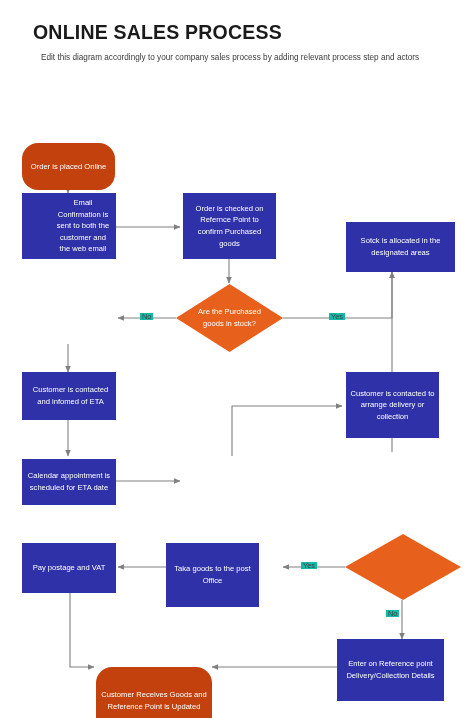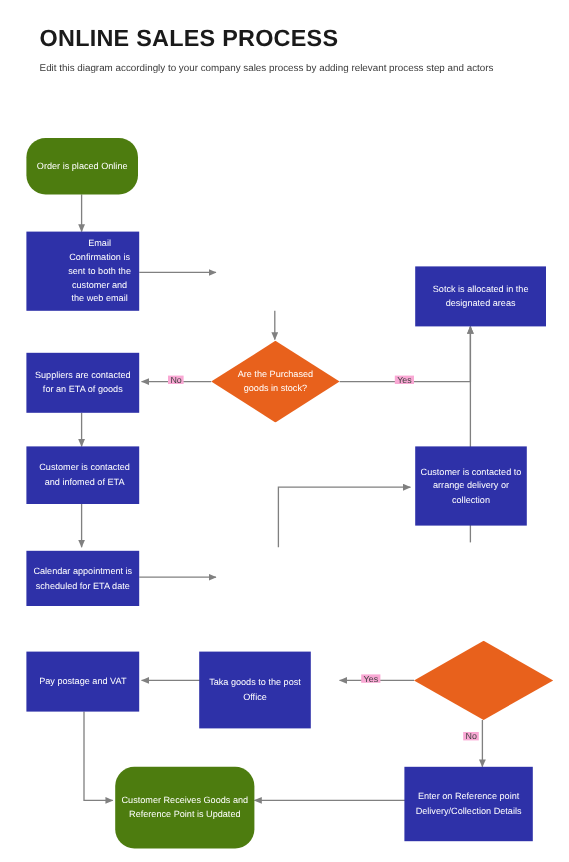--- a/index.html
+++ b/index.html
@@ -32,21 +32,21 @@
     letter-spacing: 0.2px;
     color: #1a1a1a;
     margin: 0 0 7px 0;
     line-height: 1.1;
   }
   #doc-subtitle {
     font-size: 8.2px;
     font-weight: normal;
     color: #3a3a3a;
     line-height: 1.65;
-    margin: 0;
+    margin: 8px;
     width: 390px;
   }
   
   #diagram {
     position: absolute;
     left: 0;
     top: 0;
     width: 474px;
     height: 718px;
   }
@@ -67,22 +67,23 @@
     text-align: center;
     color: #ffffff;
     font-size: 7.6px;
     line-height: 1.52;
     padding: 0 4px;
   }
   .node-process {
     background: #2e31a8;
   }
   .node-terminal {
-    background: #4d7c0f;
+    background: #c2410c;
     border-radius: 16px;
+    margin-top: 28px;
   }
   .node-decision {
     background: transparent;
   }
   .decision-shape {
     position: absolute;
     left: 0;
     top: 0;
     width: 100%;
     height: 100%;
@@ -103,21 +104,21 @@
     top: 50%;
     transform: translate(-50%, -50%);
     width: 104px;
     color: #ffffff;
     line-height: 1.52;
   }
   .edge-label {
     position: absolute;
     font-size: 7.4px;
     color: #3f3f3f;
-    background: #f9a8d4;
+    background: #14b8a6;
     padding: 0 2px;
     line-height: 1;
     white-space: nowrap;
   }
 </style>
 </head>
 <body>
 
 <div id="page">
 
@@ -169,35 +170,35 @@
     </svg>
 
     <div class="node node-terminal" style="left:22px; top:115px; width:93px; height:47px;">
       <span>Order is placed Online</span>
     </div>
 
     <div class="node node-process" style="left:22px; top:193px; width:94px; height:66px;padding-left:32px;">
       <span>Email Confirmation is sent to both the customer and the web email</span>
     </div>
 
+    <div class="node node-process" style="left:183px; top:193px; width:93px; height:66px;">
+      <span>Order is checked on Refernce Point to confirm Purchased goods</span>
+    </div>
 
     <div class="node node-process" style="left:346px; top:222px; width:109px; height:50px;">
       <span>Sotck is allocated in the designated areas</span>
     </div>
 
     <div class="node node-decision" style="left:176px; top:284px; width:107px; height:68px;">
       <svg class="decision-shape" viewBox="0 0 107 68" preserveAspectRatio="none" xmlns="http://www.w3.org/2000/svg">
         <polygon points="53.5,0 107,34 53.5,68 0,34" fill="#e8611c"></polygon>
       </svg>
       <span class="decision-label">Are the Purchased goods in stock?</span>
     </div>
 
-    <div class="node node-process" style="left:22px; top:294px; width:94px; height:50px;">
-      <span>Suppliers are contacted for an ETA of goods</span>
-    </div>
 
     <div class="node node-process" style="left:22px; top:372px; width:94px; height:48px;padding-left:7px;">
       <span>Customer is contacted and infomed of  ETA</span>
     </div>
 
     <div class="node node-process" style="left:346px; top:372px; width:93px; height:66px;">
       <span>Customer is contacted to arrange delivery or collection</span>
     </div>
 
     <div class="node node-process node-overflow" style="left:22px; top:459px; width:94px; height:46px;">

